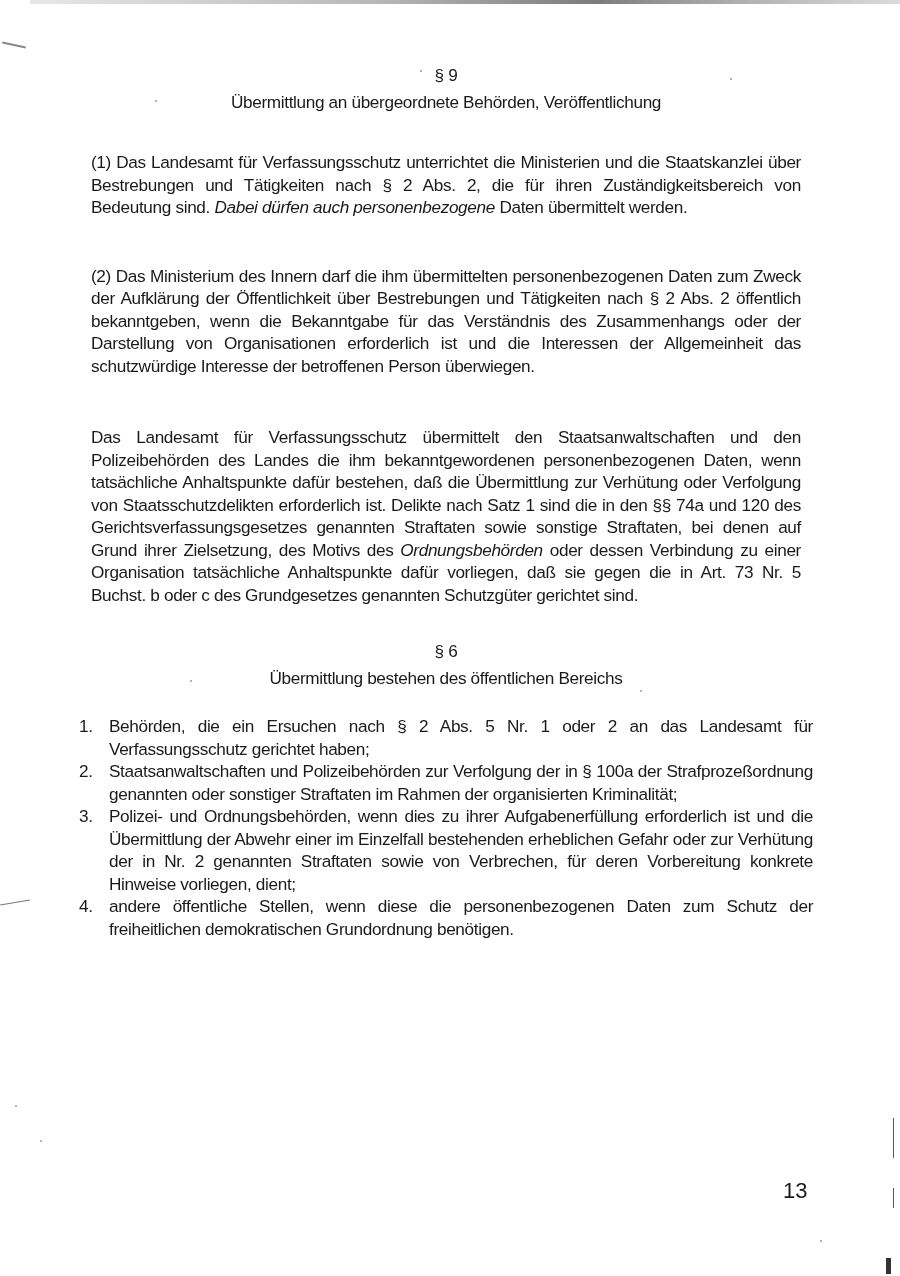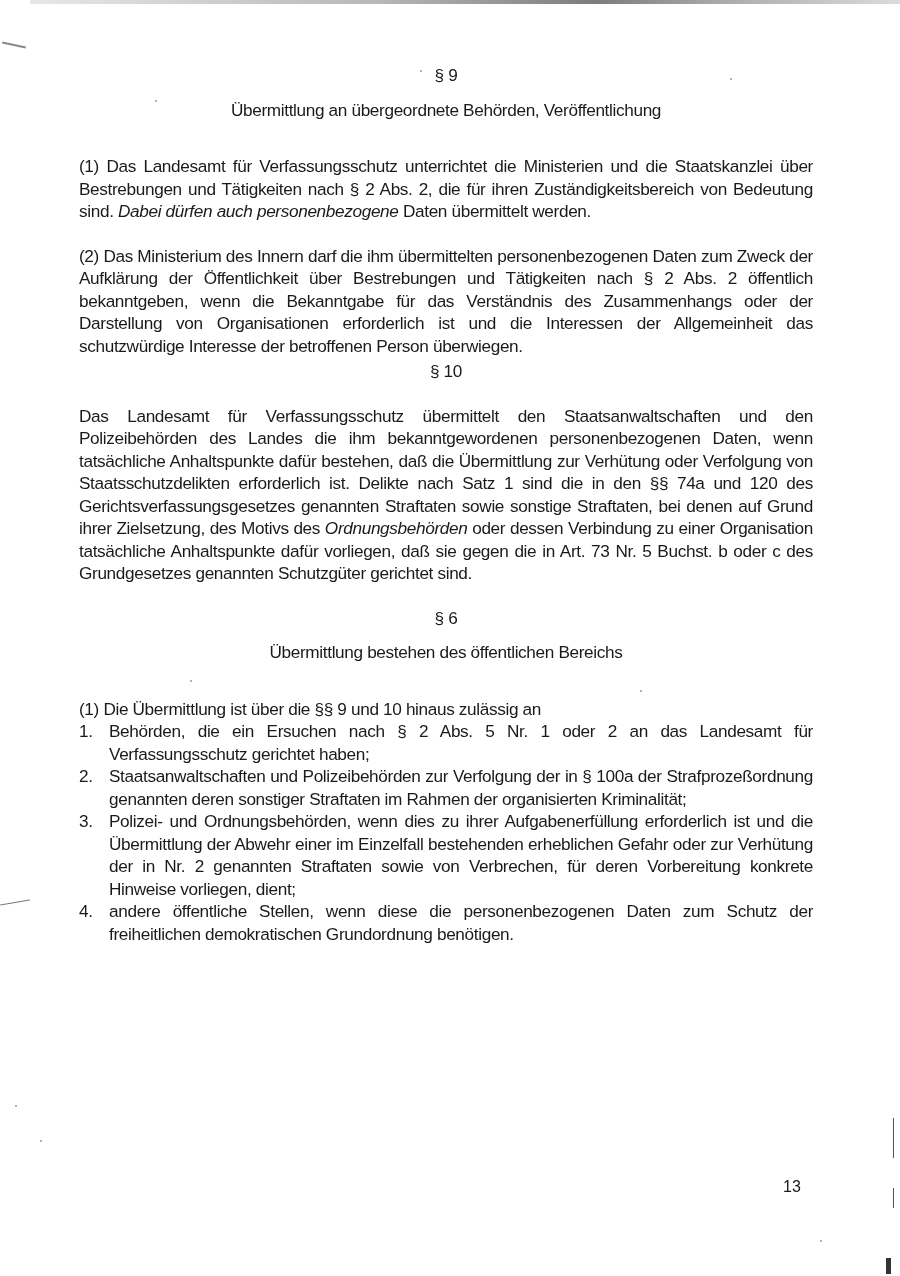--- a/index.html
+++ b/index.html
@@ -12,30 +12,30 @@
     position: absolute; left: 30px; top: 0; width: 870px; height: 4px;
     background: linear-gradient(to right, #ddd 0%, #999 40%, #444 65%, #888 80%, #ccc 100%);
     opacity: 0.7;
   }
   .page {
     position: absolute; left: 79px; top: 64px; width: 734px;
     font-size: 17.2px; line-height: 22.5px; letter-spacing: -0.35px;
   }
   .heading-num, .heading-title { text-align: center; }
   .heading-num { margin: 0; }
-  .heading-title { margin: 12px; }
-  p { margin: 0; text-align: justify; }
+  .heading-title { margin: 4px; }
+  p { margin: 12px; text-align: justify; }
   .gap-l { height: 22px; }
   .gap-s { height: 3px; }
   .ital { font-style: italic; }
   ol.items { list-style: none; margin: 0; padding: 0; }
   ol.items li { position: relative; padding-left: 30px; text-align: justify; }
   ol.items li .num { position: absolute; left: 0; top: 0; }
   .page-number {
-    position: absolute; left: 783px; top: 1178px; font-size: 16px; color: #1a1a1a;
+    position: absolute; left: 783px; top: 1178px; font-size: 22px; color: #1a1a1a;
   }
   .edge-mark { position: absolute; background: #555; }
   .speck { position: absolute; width: 2px; height: 2px; background: #999; border-radius: 1px; }
 </style>
 </head>
 <body>
 
 <div class="scan-top"></div>
 
 <div class="page">
@@ -49,44 +49,42 @@
       <span class="ital">Dabei dürfen auch personenbezogene</span>
       <span>Daten übermittelt werden.</span>
     </p>
     <div class="gap-l"></div>
     <p>(2) Das Ministerium des Innern darf die ihm übermittelten personenbezogenen Daten zum Zweck der Aufklärung der Öffentlichkeit über Bestrebungen und Tätigkeiten nach § 2 Abs. 2 öffentlich bekanntgeben, wenn die Bekanntgabe für das Verständnis des Zusammenhangs oder der Darstellung von Organisationen erforderlich ist und die Interessen der Allgemeinheit das schutzwürdige Interesse der betroffenen Person überwiegen.</p>
   </section>
 
   <div class="gap-s"></div>
 
   <section>
-    <div class="heading-num">§ 10</div>
     <div class="gap-l"></div>
     <p>
       <span>Das Landesamt für Verfassungsschutz übermittelt den Staatsanwaltschaften und den Polizeibehörden des Landes die ihm bekanntgewordenen personenbezogenen Daten, wenn tatsächliche Anhaltspunkte dafür bestehen, daß die Übermittlung zur Verhütung oder Verfolgung von Staatsschutzdelikten erforderlich ist. Delikte nach Satz 1 sind die in den §§ 74a und 120 des Gerichtsverfassungsgesetzes genannten Straftaten sowie sonstige Straftaten, bei denen auf Grund ihrer Zielsetzung, des Motivs des</span>
       <span class="ital">Ordnungsbehörden</span>
       <span>oder dessen Verbindung zu einer Organisation tatsächliche Anhaltspunkte dafür vorliegen, daß sie gegen die in Art. 73 Nr. 5 Buchst. b oder c des Grundgesetzes genannten Schutzgüter gerichtet sind.</span>
     </p>
   </section>
 
   <div class="gap-l"></div>
 
   <section>
     <div class="heading-num">§ 6</div>
     <div class="heading-title">Übermittlung bestehen des öffentlichen Bereichs</div>
     <div class="gap-l"></div>
-    <p>(1) Die Übermittlung ist über die §§ 9 und 10 hinaus zulässig an</p>
     <ol class="items">
       <li>
         <span class="num">1.</span>
         <span>Behörden, die ein Ersuchen nach § 2 Abs. 5 Nr. 1 oder 2 an das Landesamt für Verfassungsschutz gerichtet haben;</span>
       </li>
       <li>
         <span class="num">2.</span>
-        <span>Staatsanwaltschaften und Polizeibehörden zur Verfolgung der in § 100a der Strafprozeßordnung genannten deren sonstiger Straftaten im Rahmen der organisierten Kriminalität;</span>
+        <span>Staatsanwaltschaften und Polizeibehörden zur Verfolgung der in § 100a der Strafprozeßordnung genannten oder sonstiger Straftaten im Rahmen der organisierten Kriminalität;</span>
       </li>
       <li>
         <span class="num">3.</span>
         <span>Polizei- und Ordnungsbehörden, wenn dies zu ihrer Aufgabenerfüllung erforderlich ist und die Übermittlung der Abwehr einer im Einzelfall bestehenden erheblichen Gefahr oder zur Verhütung der in Nr. 2 genannten Straftaten sowie von Verbrechen, für deren Vorbereitung konkrete Hinweise vorliegen, dient;</span>
       </li>
       <li>
         <span class="num">4.</span>
         <span>andere öffentliche Stellen, wenn diese die personenbezogenen Daten zum Schutz der freiheitlichen demokratischen Grundordnung benötigen.</span>
       </li>
     </ol>

